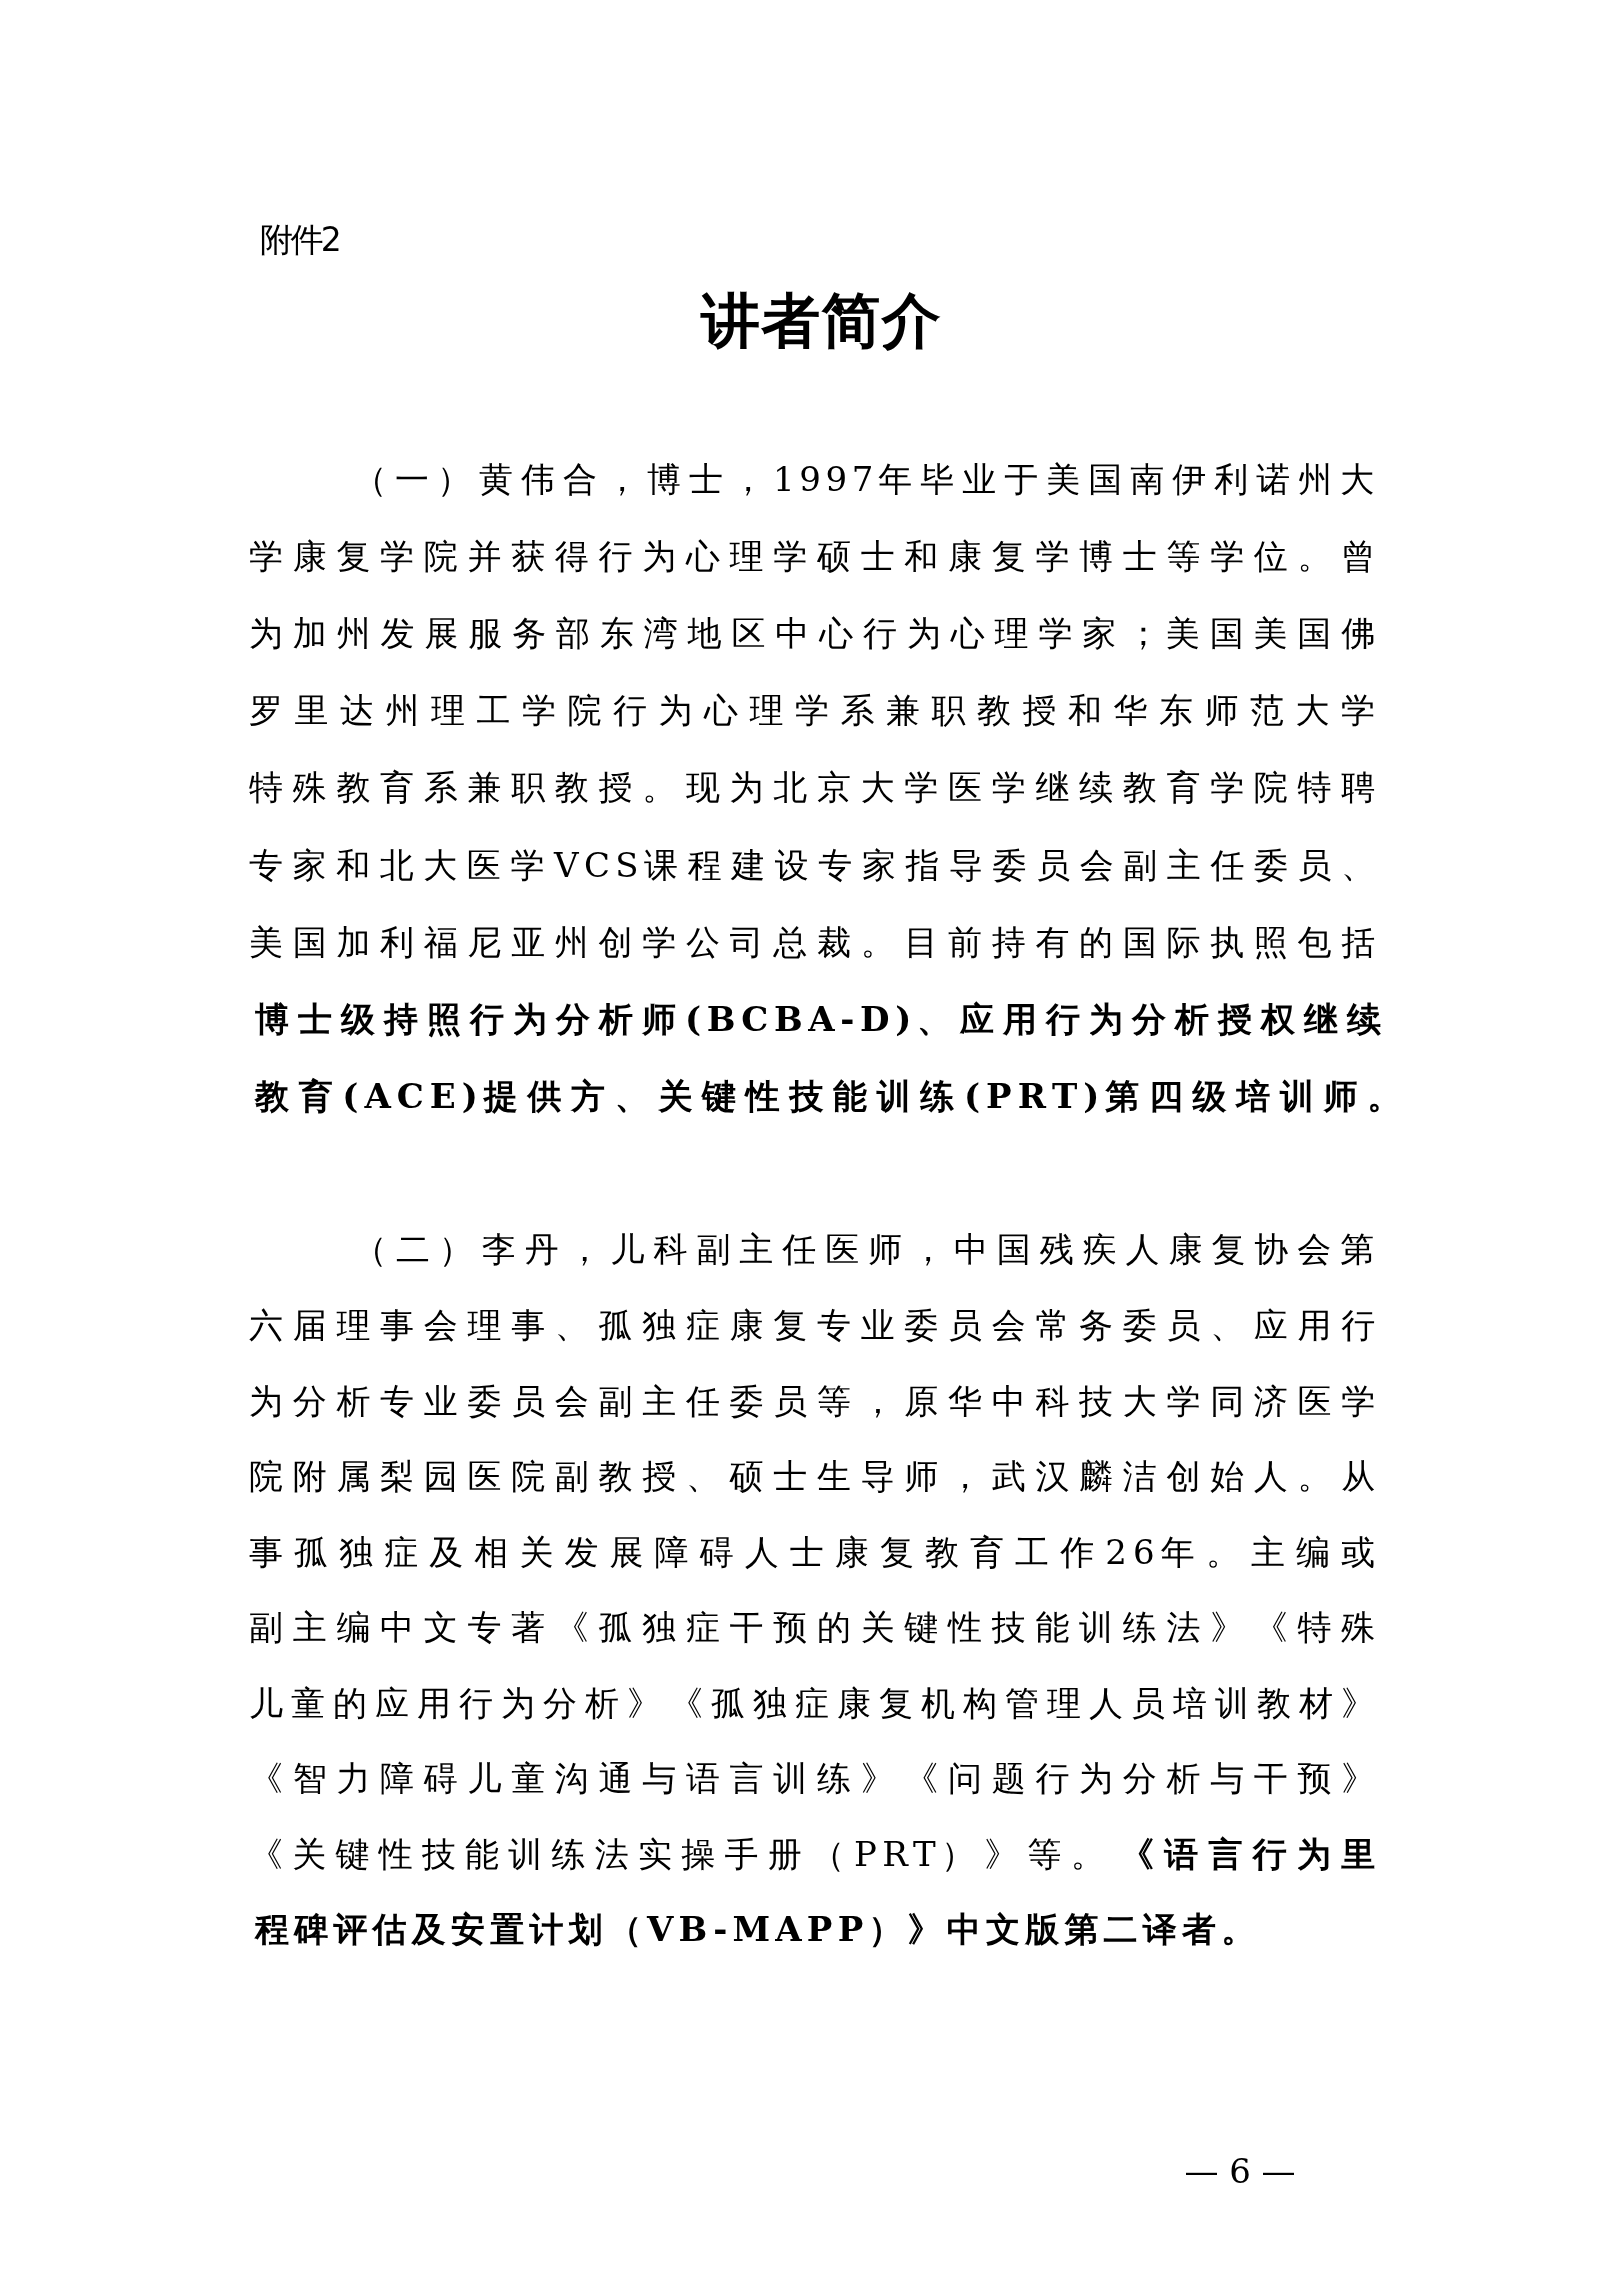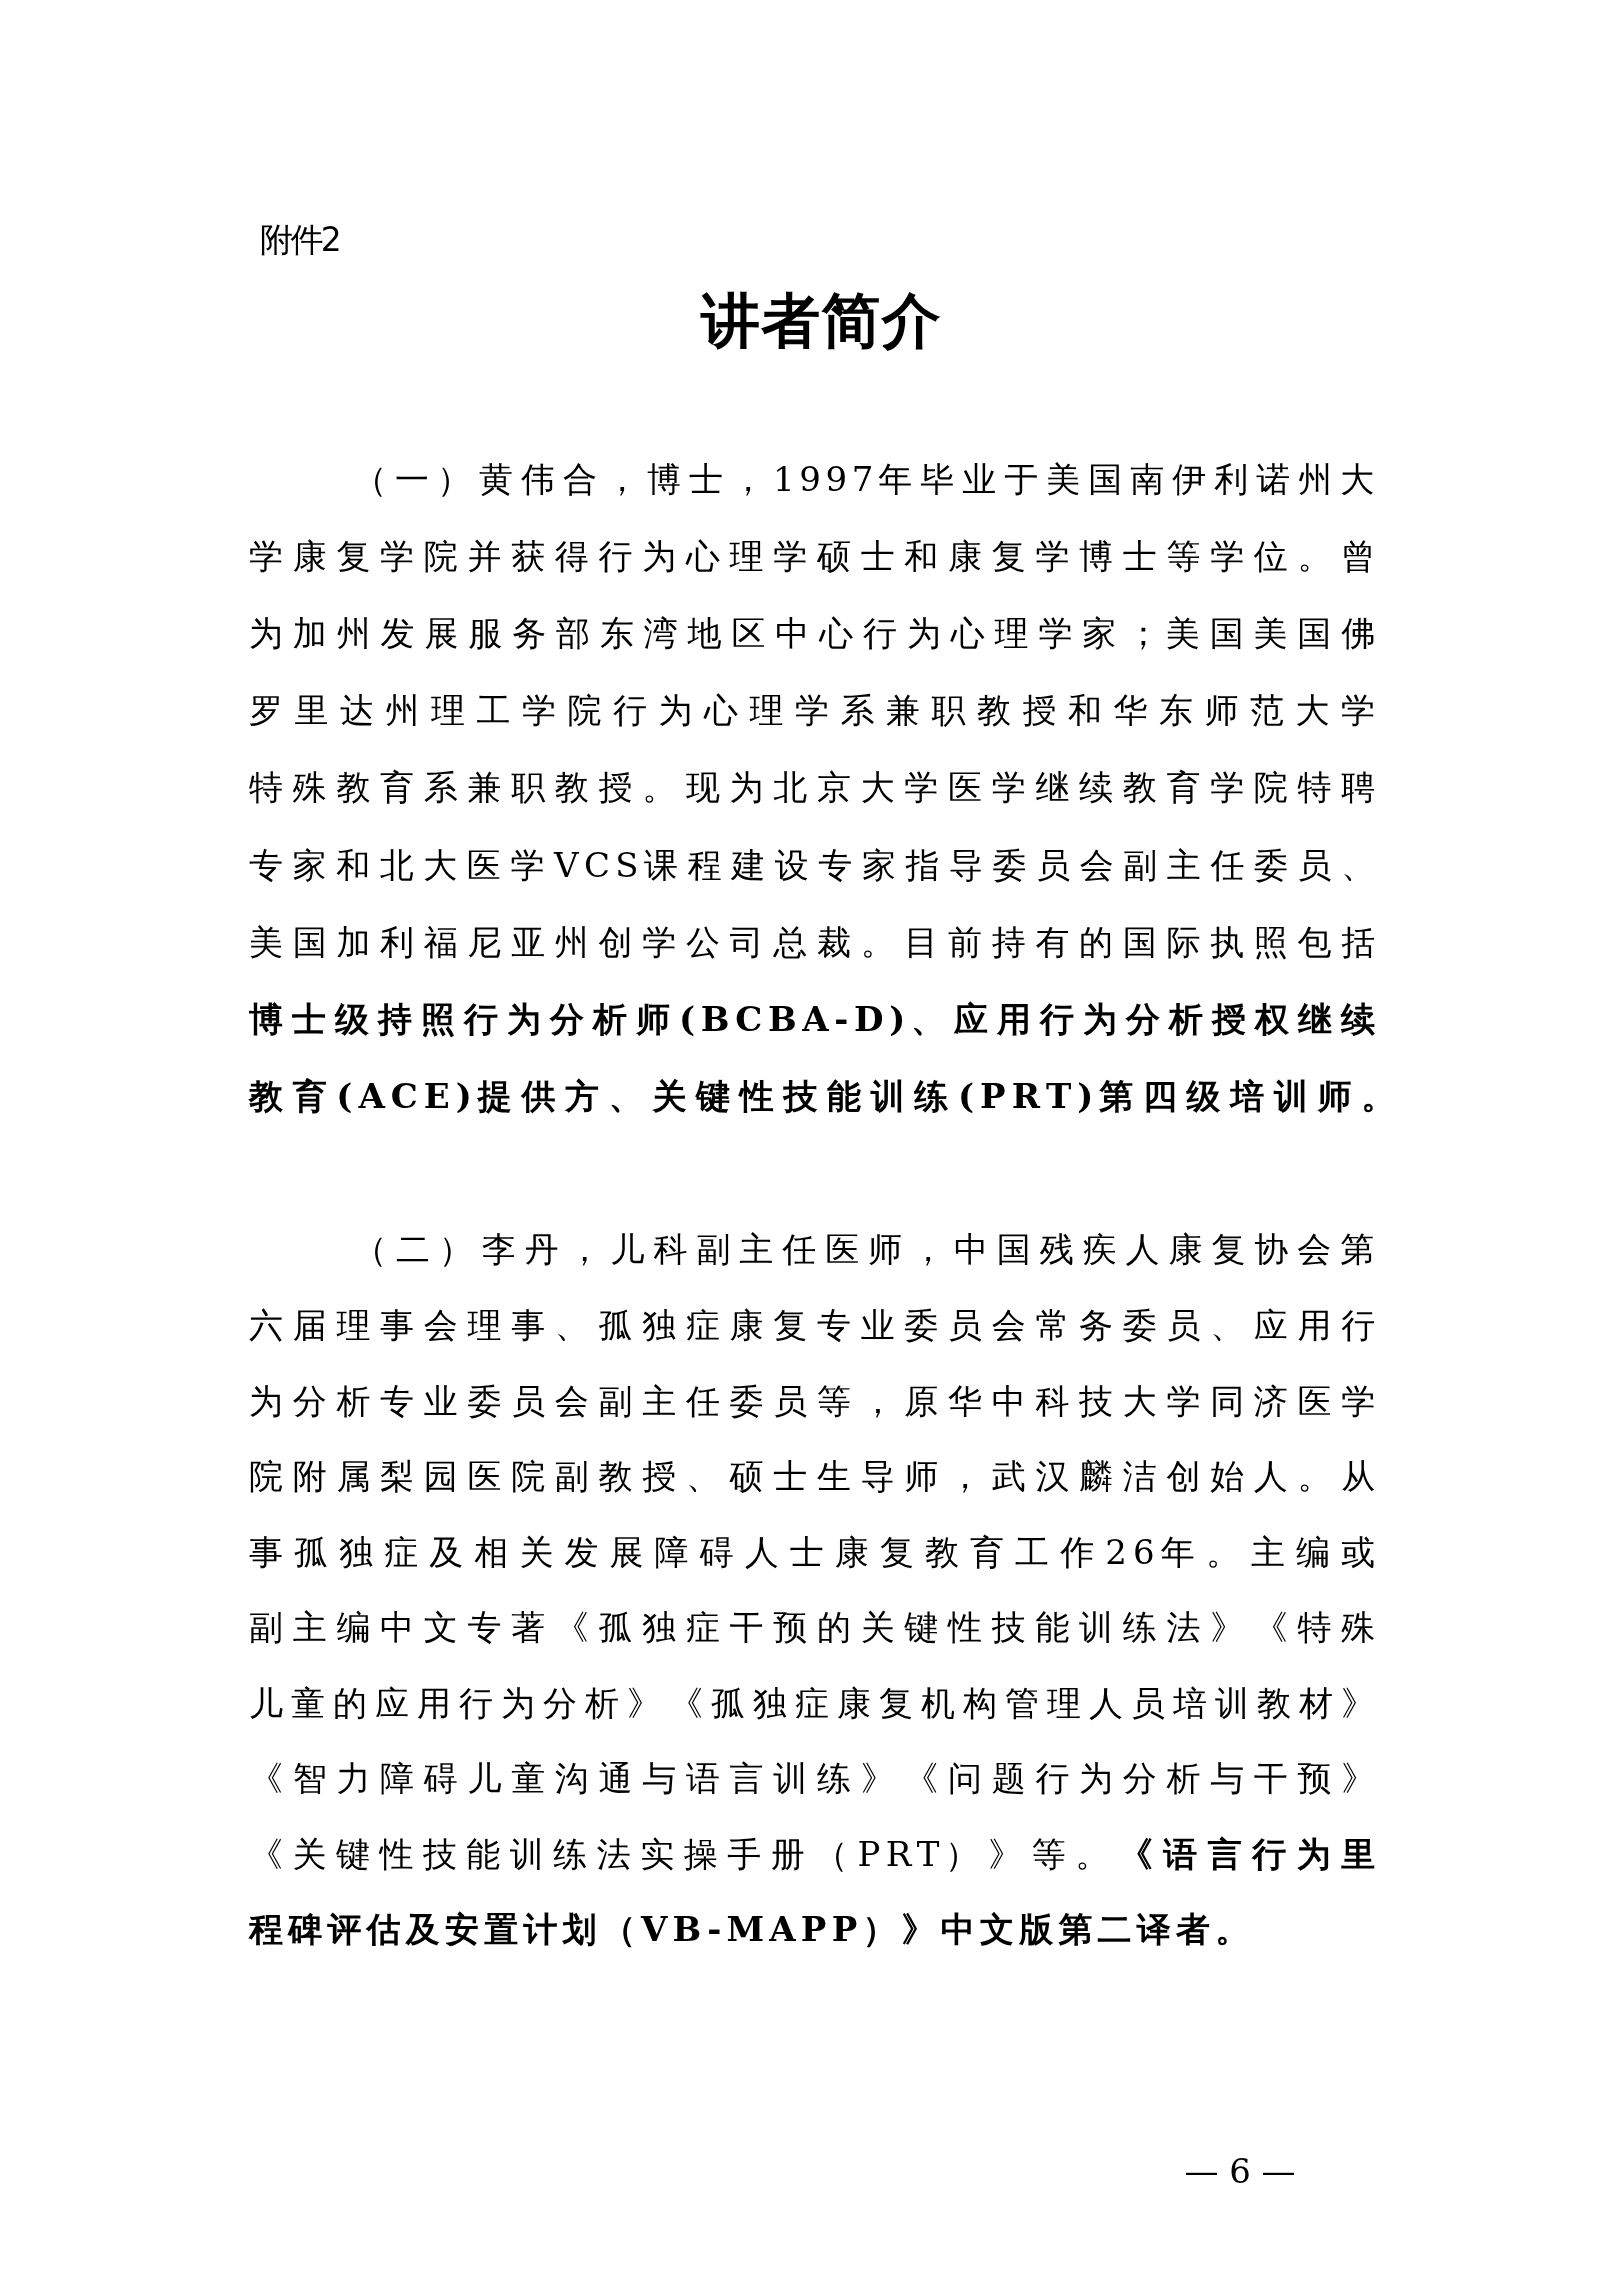--- a/index.html
+++ b/index.html
@@ -19,21 +19,21 @@
   .line {
     position: absolute; left: 249px; width: 1126px; height: 55px;
     font-family: "DejaVu Serif", "Liberation Serif", serif;
     font-size: 34px; line-height: 55px;
     text-align: justify; text-align-last: justify;
     white-space: nowrap; overflow: visible;
   }
   .line.indent { left: 353px; width: 1021px; }
   .line.last { text-align: center; text-align-last: left; letter-spacing: 5.2px; }
   .line.wide { width: 1146px; }
-  .bold { font-weight: bold; }
+  .bold { font-weight: bold; margin-left: 6px; }
   .run { white-space: normal; }
   .page-number {
     position: absolute; left: 1158px; top: 2146px; width: 164px;
     text-align: center;
     font-family: "DejaVu Serif", "Liberation Serif", serif;
     font-size: 34px; line-height: 50px;
   }
 </style>
 </head>
 <body>

